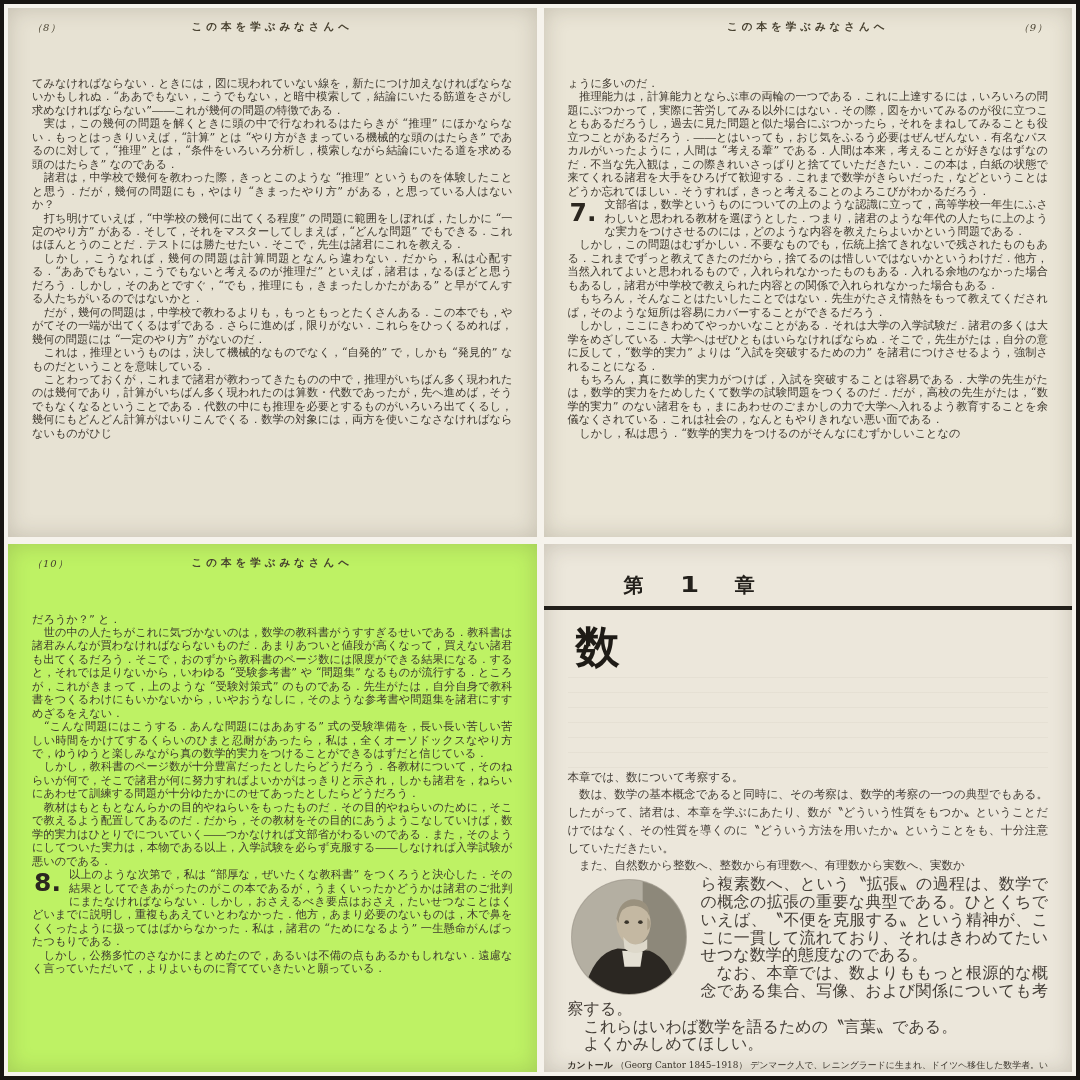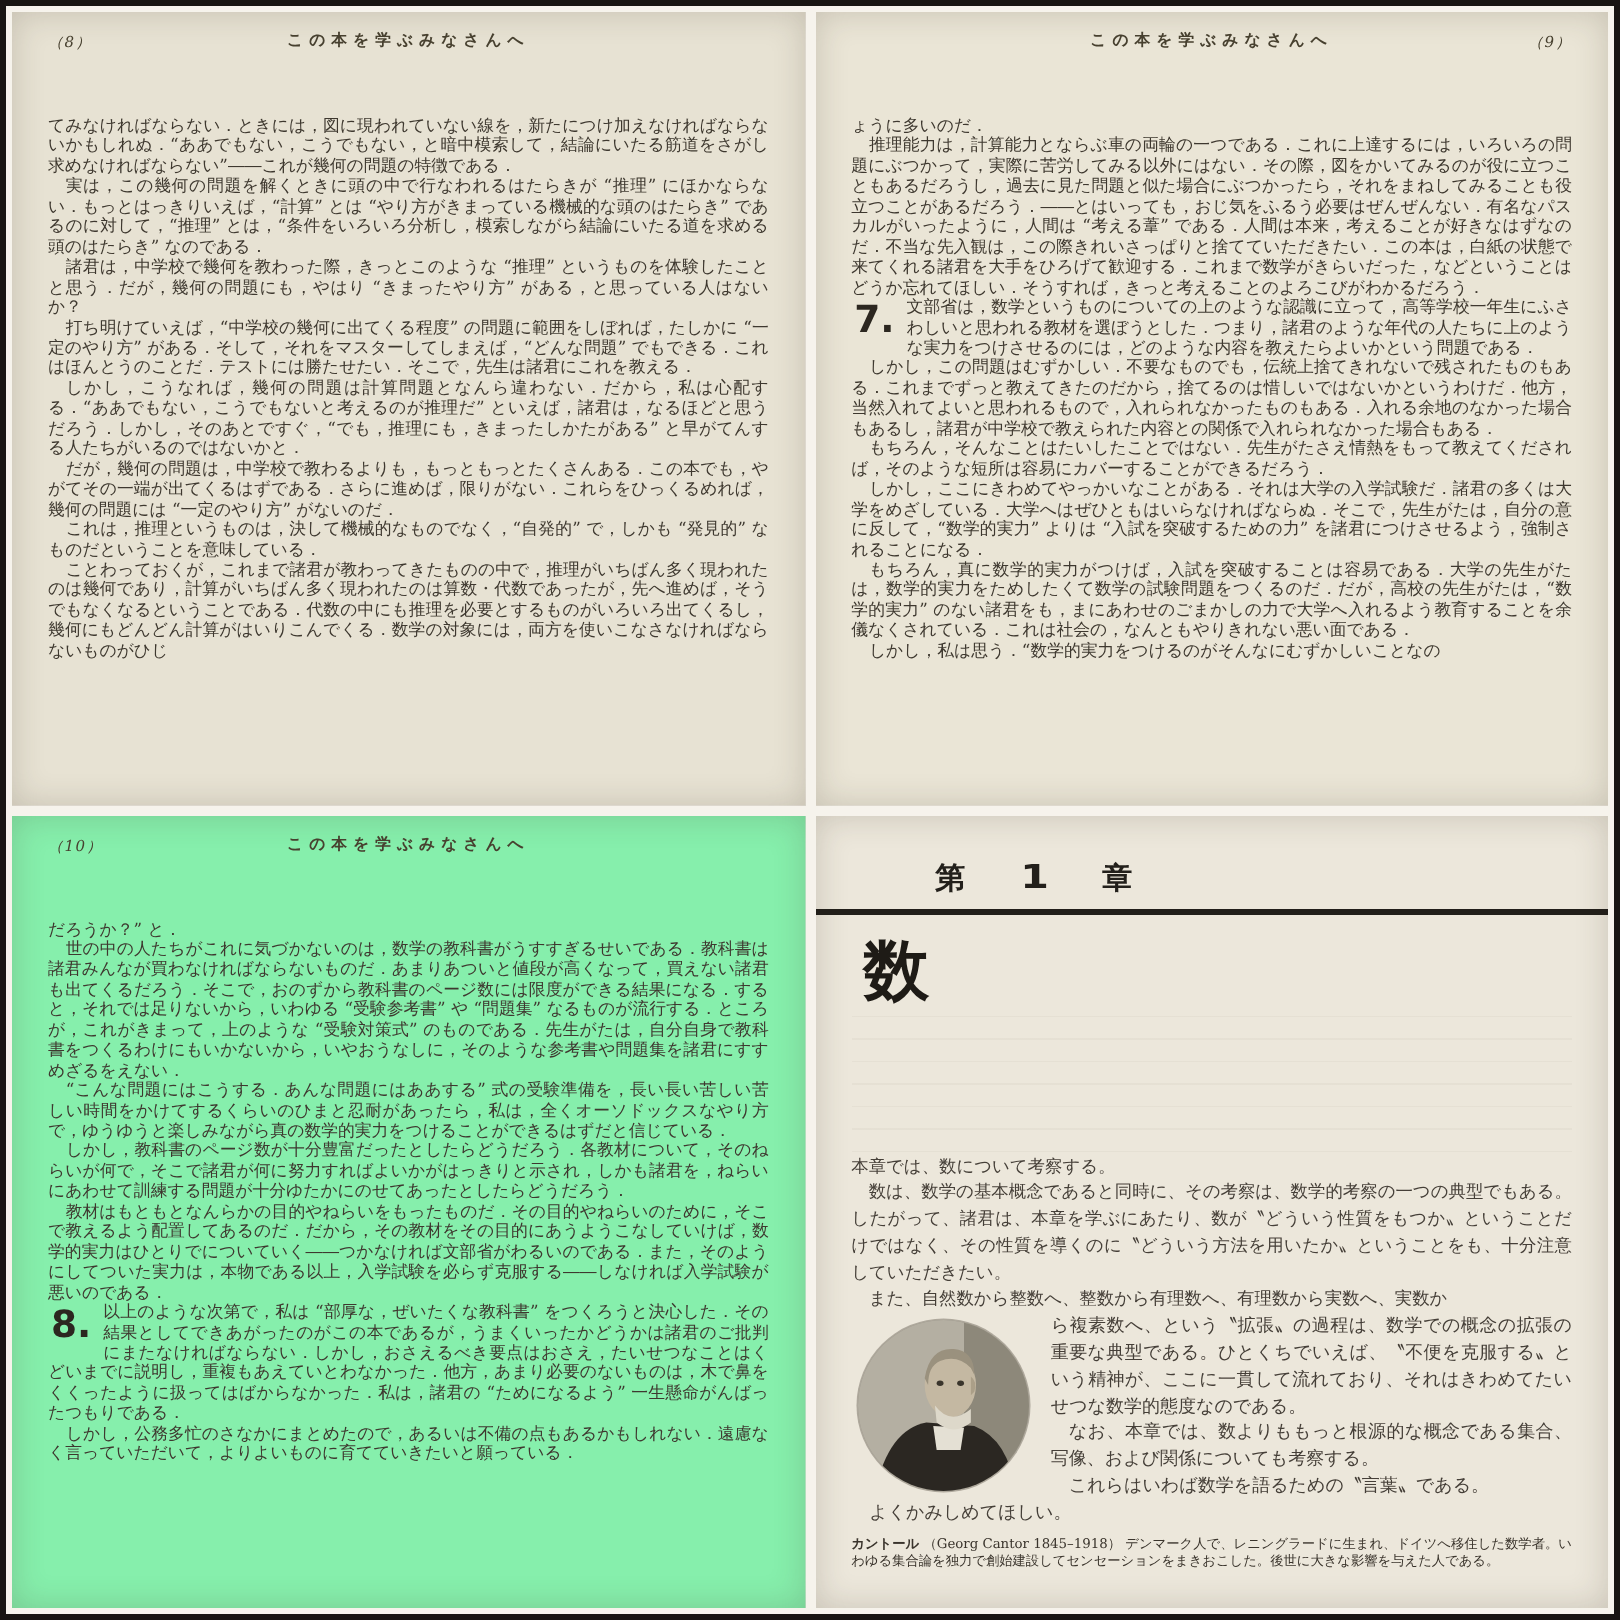--- a/index.html
+++ b/index.html
@@ -11,21 +11,21 @@
   }
   .page{
     position:relative;box-sizing:border-box;
     padding:12px 24px 8px;overflow:hidden;
     font-family:"DejaVu Serif","Liberation Serif",serif;
     color:#3e382f;
     box-shadow:inset 0 0 22px rgba(62,52,36,.20);
   }
   .p8{background:#e7e2d3;}
   .p9{background:#eae5d6;}
-  .p10{background:#86efac;}
+  .p10{background:#bef264;}
   .pch{background:#ece7db;}
 
   .running-head{position:relative;height:17px;margin-bottom:9px;font-size:10.5px;}
   .running-title{text-align:center;letter-spacing:4px;font-weight:bold;color:#47402f;}
   .pagenum{position:absolute;top:1px;font-style:italic;font-size:10px;color:#47402f;letter-spacing:1px;}
   .pagenum.left{left:0;}
   .pagenum.right{right:0;}
 
   .body-text{font-size:11.2px;line-height:13.45px;text-align:justify;word-break:break-all;margin-top:40px;}
   .body-text p{margin:0;text-indent:1.05em;}
@@ -43,21 +43,21 @@
   .ch-num{font-family:"DejaVu Sans","Liberation Sans",sans-serif;font-size:22px;font-weight:900;transform:scaleX(1.25);display:inline-block;}
   .ch-rule{height:4px;background:#221f1a;margin:7px -24px 0;}
   .ch-title{font-size:44px;font-weight:900;margin:8px 0 0 8px;color:#1e1b16;
     font-family:"DejaVu Sans","Liberation Sans",sans-serif;letter-spacing:4px;}
   .ch-spacer{height:92px;
     background:repeating-linear-gradient(180deg, rgba(122,112,92,.06) 0 1px, transparent 1px 15px);
   }
   .ch-intro{font-size:11.6px;line-height:17.8px;text-align:justify;word-break:break-all;color:#453f38;}
   .ch-intro p{margin:0;text-indent:1em;}
   .ch-intro p.first{text-indent:0;}
-  .wrapblock{font-size:12px;line-height:17.8px;text-align:justify;word-break:break-all;color:#453f38;}
+  .wrapblock{font-size:16px;line-height:17.8px;text-align:justify;word-break:break-all;color:#453f38;}
   .wrapblock p{margin:0;text-indent:1em;}
   .wrapblock p.cont{text-indent:0;}
   .portrait{
     float:left;width:114px;height:114px;border-radius:50%;
     margin:5px 15px 2px 4px;overflow:hidden;
     background:#b9b4a8;box-shadow:0 0 0 1px rgba(60,52,40,.35), inset 0 0 14px rgba(30,26,20,.45);
   }
   .portrait svg{display:block;width:100%;height:100%;}
   .caption{clear:both;font-size:8.9px;line-height:11.8px;text-align:justify;word-break:break-all;margin-top:7px;color:#3a342c;}
   .caption .cap-name{font-weight:bold;margin-top:34px;}

